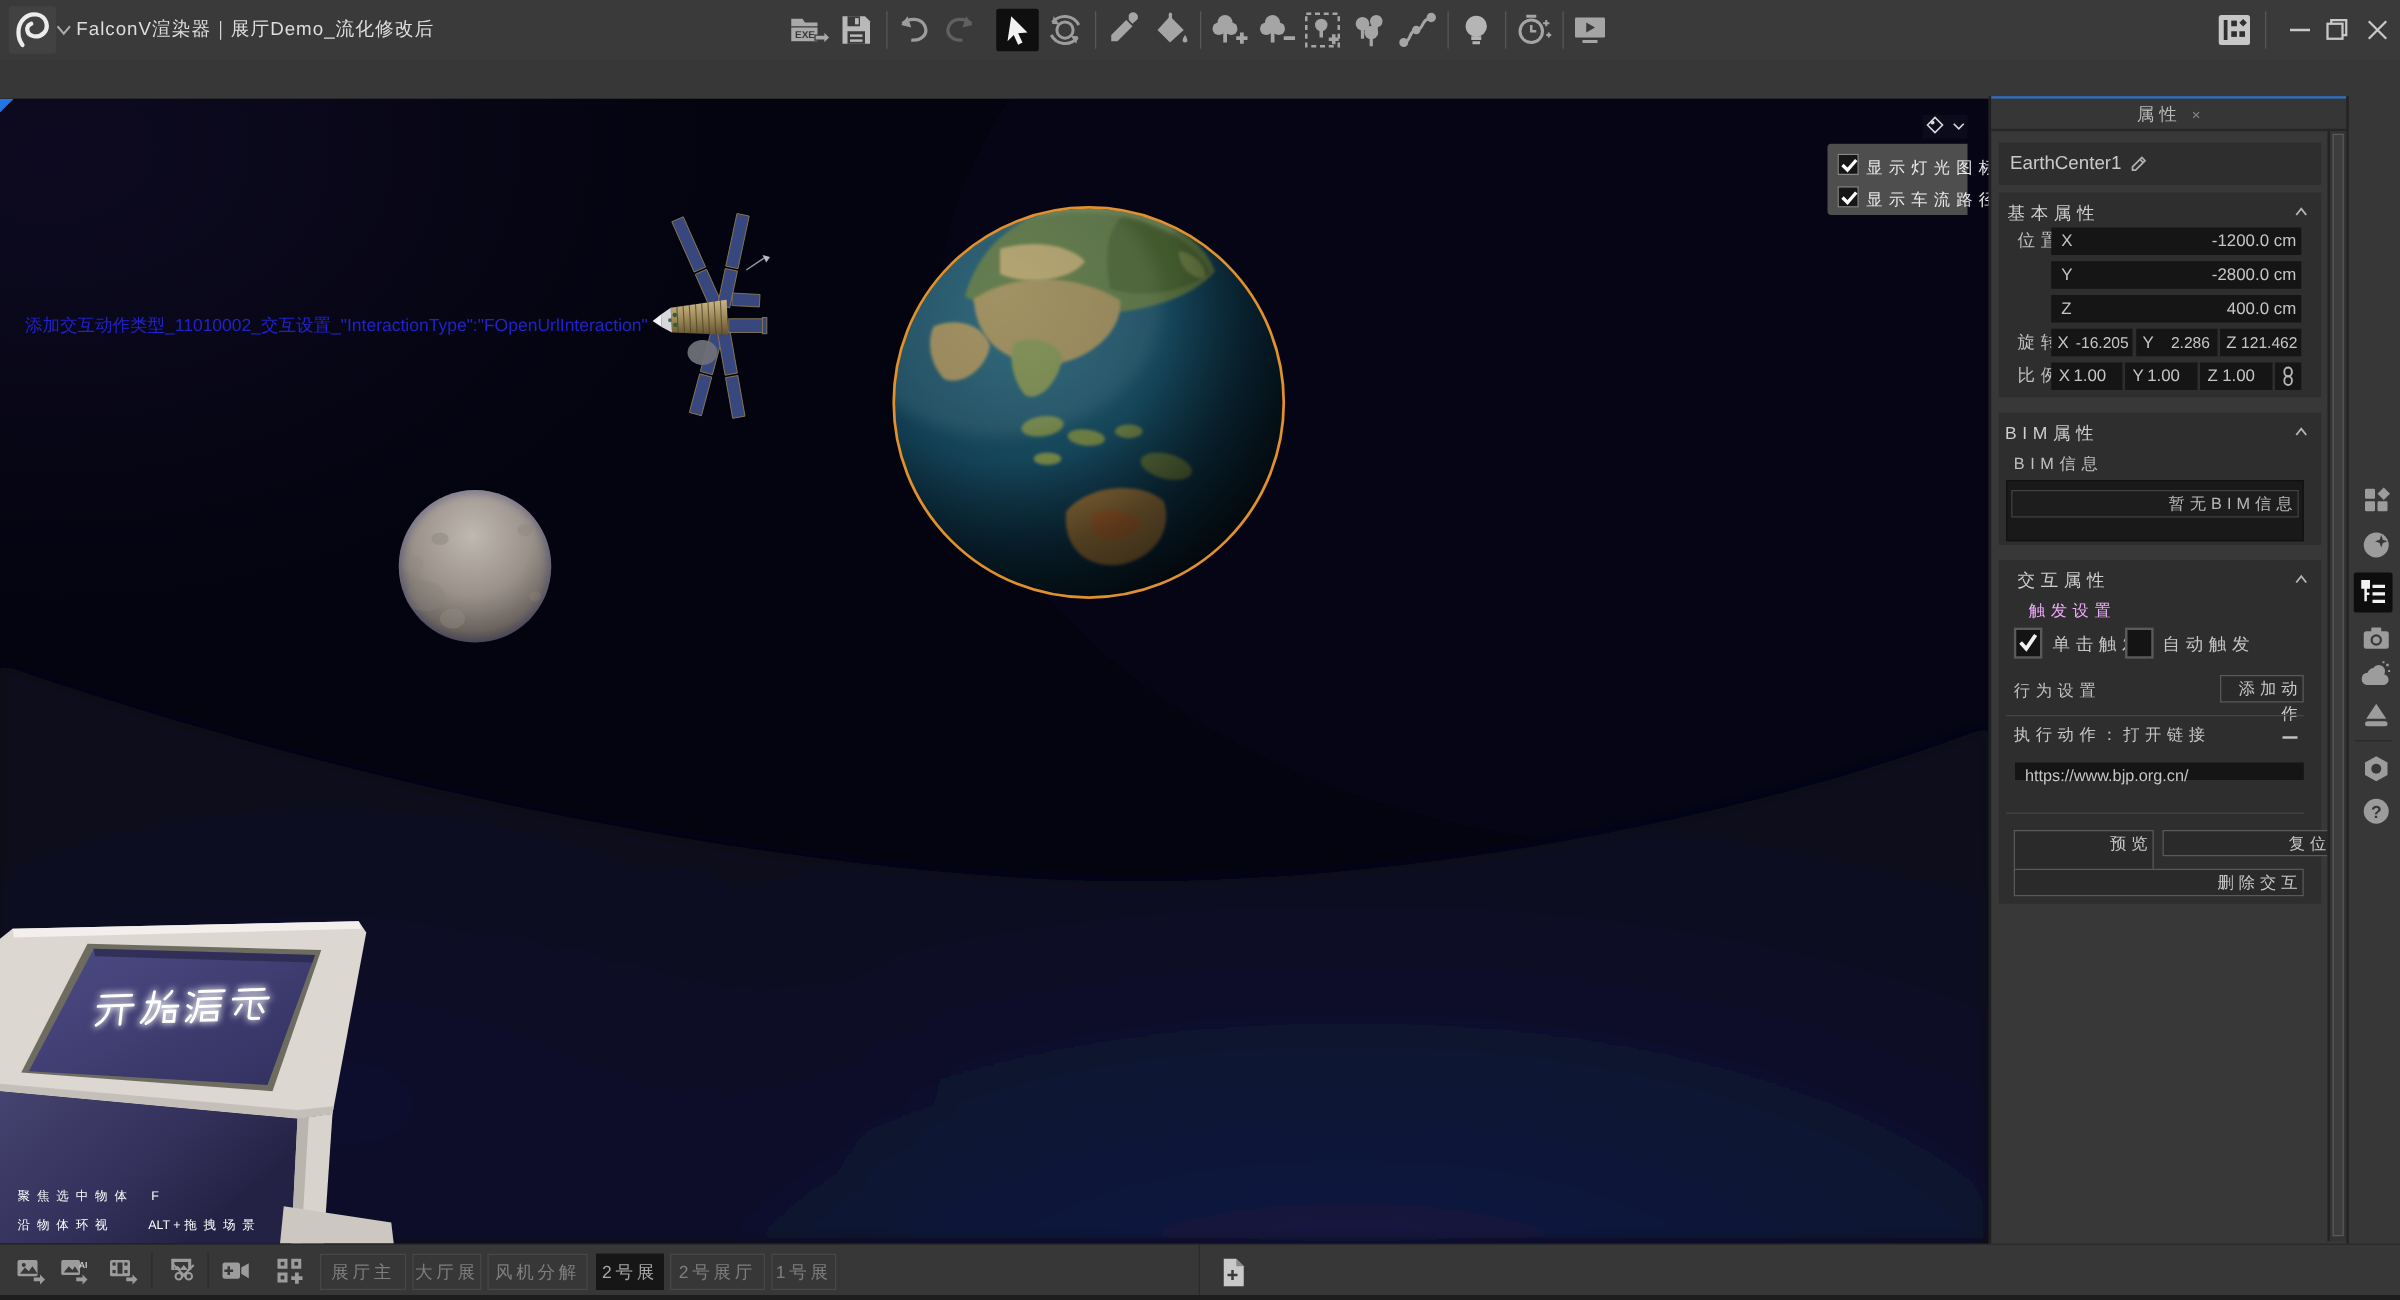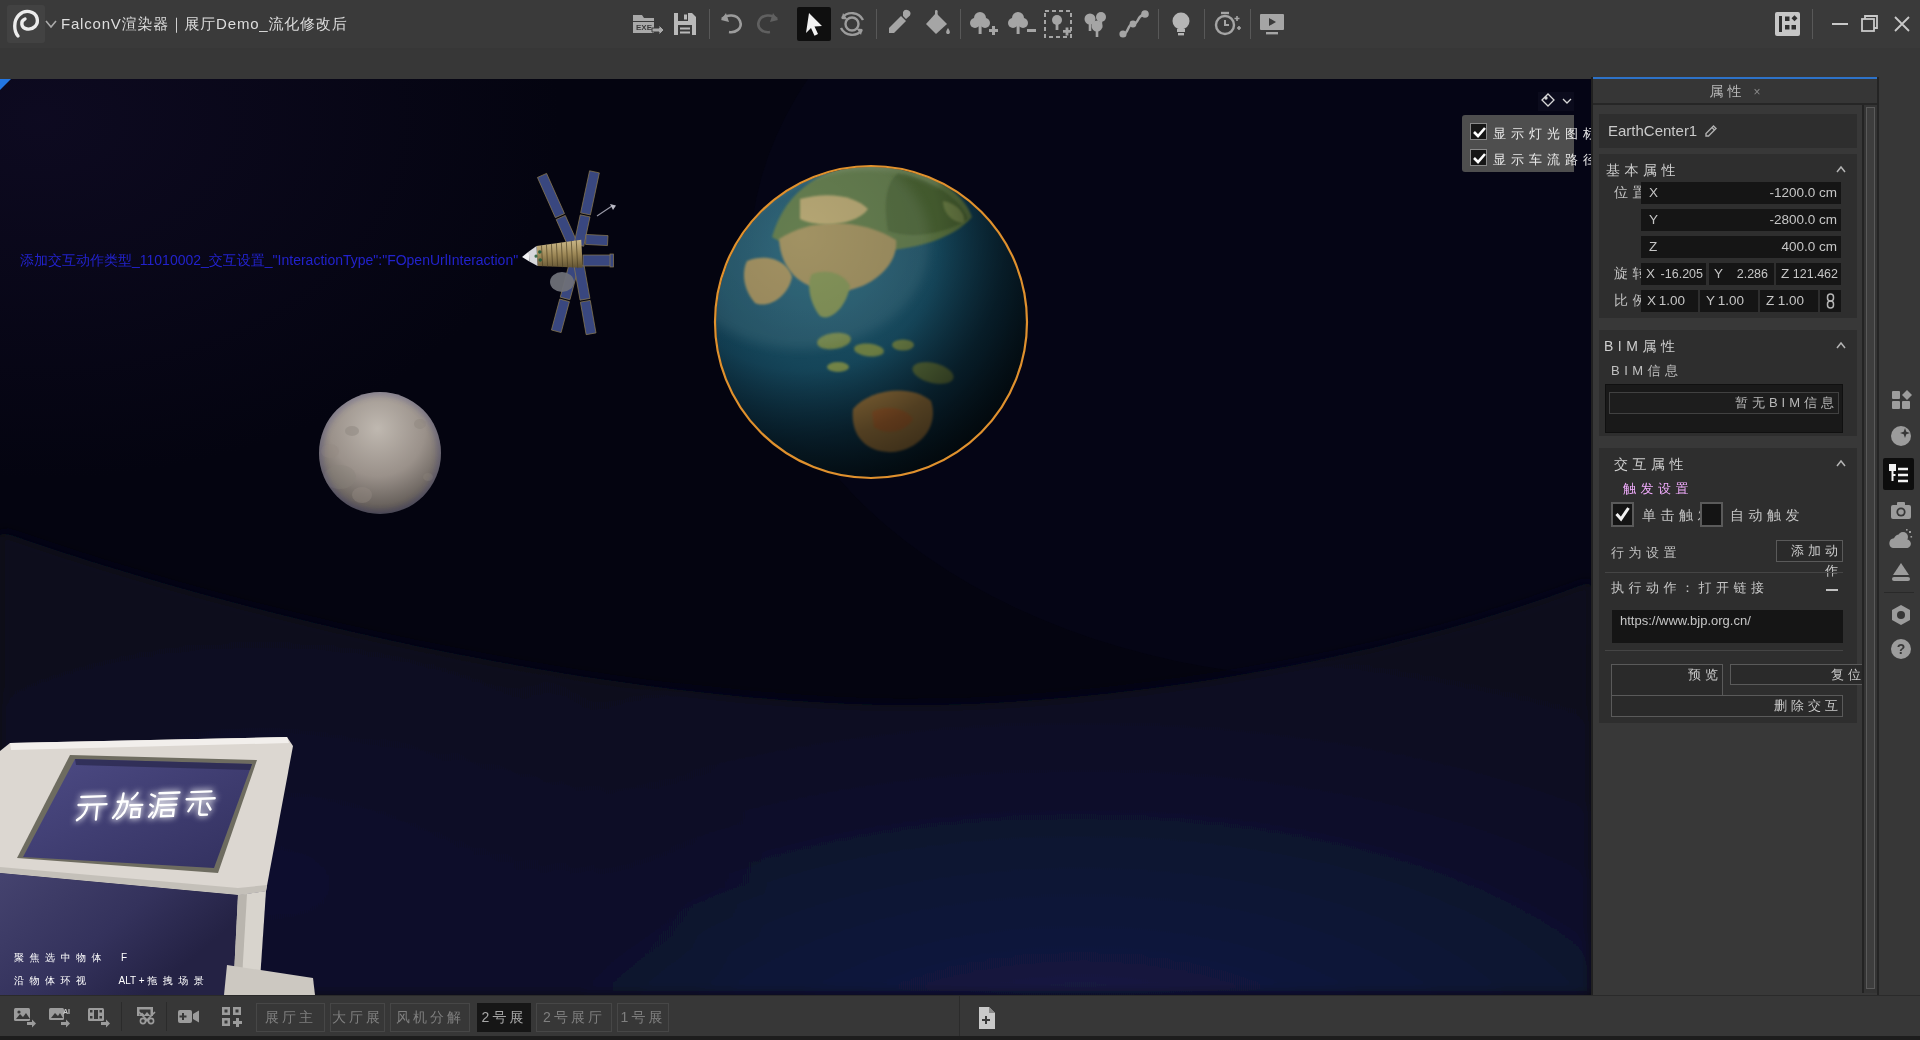--- a/index.html
+++ b/index.html
@@ -590,21 +590,21 @@
     </div>
     <div class="glab" style="left:43px;top:59px;font-size:14px;color:#c6c6c6">单击触发</div>
     <div style="position:absolute;left:101px;top:54px;width:23px;height:25px;background:#141414;border:2px solid #5a5a5a"></div>
     <div class="glab" style="left:131px;top:59px;font-size:14px;color:#c6c6c6">自动触发</div>
 
     <div class="glab" style="left:12px;top:96px;font-size:13px;color:#c0c0c0">行为设置</div>
     <div class="pbtn" style="left:177px;top:92px;width:67px;height:22px;line-height:20px">添加动作</div>
     <div style="position:absolute;left:6px;top:124px;width:238px;height:1px;background:#454545"></div>
     <div class="glab" style="left:12px;top:131px;font-size:13px;color:#c6c6c6">执行动作：打开链接</div>
     <div style="position:absolute;left:227px;top:141px;width:12px;height:2px;background:#c0c0c0"></div>
-    <div class="ninput" style="left:13px;top:162px;width:231px;height:33px;font-size:13px">
+    <div class="ninput" style="left:13px;top:162px;width:231px;height:14px;font-size:13px">
           <span class="nl" style="top:2.5px">https://www.bjp.org.cn/</span>
         </div>
     <div style="position:absolute;left:6px;top:202px;width:238px;height:1px;background:#454545"></div>
     <div class="pbtn" style="left:12px;top:216px;width:112px;height:34px;line-height:19px">预览</div>
     <div class="pbtn" style="left:131px;top:216px;width:136px;height:21px;line-height:19px">复位</div>
     <div class="pbtn" style="left:12px;top:247px;width:232px;height:22px;line-height:20px">删除交互</div>
   </div>
 
   <div id="scrollbar">
         <div id="scrollthumb"></div>

